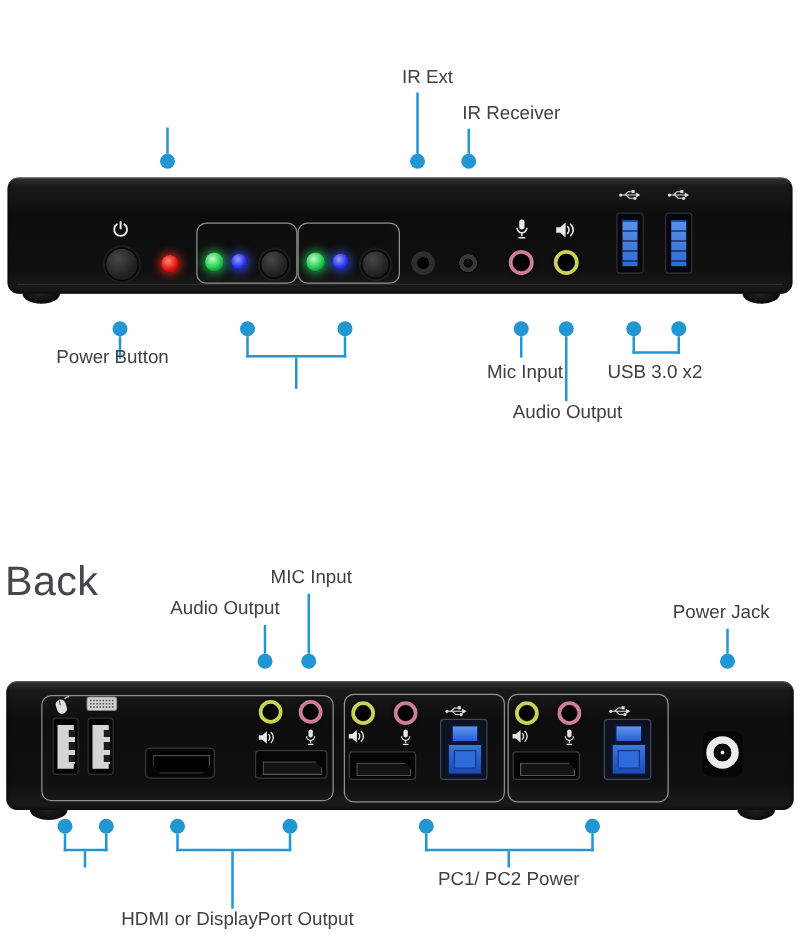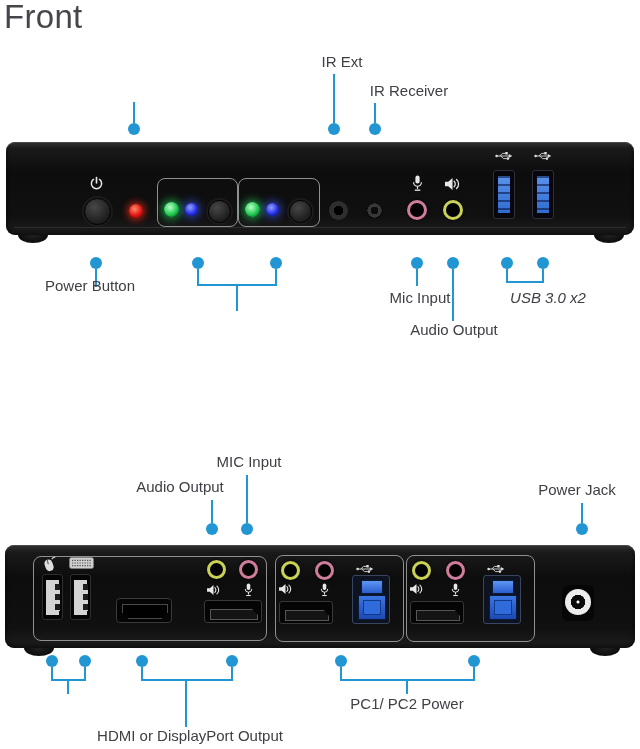--- a/index.html
+++ b/index.html
@@ -56,21 +56,20 @@
   .dcsq{position:absolute;width:32px;height:36px;background:#060606;border-radius:6px;z-index:3;}
   .dcring{position:absolute;width:26px;height:26px;border-radius:50%;z-index:4;
       background:radial-gradient(circle,#fff 0 8%,#0a0a0a 9% 38%,#ececec 40% 78%,#8f8f8f 80% 90%,#2a2a2a 92%);}
   svg{display:block;}
 </style>
 </head>
 <body>
 
 <div id="stage">
 
-  <div class="heading" style="left:4px;top:0px;">Front</div>
 
   <div class="vline" style="left:133px;top:102px;height:21px;"></div>
   <div class="dot" style="left:128px;top:123px;"></div>
 
   <div class="lbl ctr" style="left:342px;top:54px;">IR Ext</div>
   <div class="vline" style="left:333px;top:74px;height:49px;"></div>
   <div class="dot" style="left:328px;top:123px;"></div>
 
   <div class="lbl ctr" style="left:409px;top:83px;">IR Receiver</div>
   <div class="vline" style="left:374px;top:103px;height:20px;"></div>
@@ -176,22 +175,23 @@
 
   <div class="dot" style="left:447px;top:257px;"></div>
   <div class="vline" style="left:452px;top:269px;height:52px;"></div>
   <div class="lbl ctr" style="left:454px;top:322px;">Audio Output</div>
 
   <div class="dot" style="left:501px;top:257px;"></div>
   <div class="dot" style="left:537px;top:257px;"></div>
   <div class="vline" style="left:506px;top:269px;height:14px;"></div>
   <div class="vline" style="left:542px;top:269px;height:14px;"></div>
   <div class="hline" style="left:506px;top:281px;width:38px;"></div>
-  <div class="lbl ctr" style="left:548px;top:290px;font-style:italic;">USB 3.0 x2</div>
-
+  <div class="lbl ctr" style="left:524px;top:290px;">USB 3.0 x2</div>
+
+  <div class="heading" style="left:4px;top:448px;">Back</div>
 
   <div class="lbl ctr" style="left:249px;top:454px;">MIC Input</div>
   <div class="vline" style="left:246px;top:475px;height:48px;"></div>
   <div class="dot" style="left:241px;top:523px;"></div>
 
   <div class="lbl ctr" style="left:180px;top:479px;">Audio Output</div>
   <div class="vline" style="left:211px;top:500px;height:23px;"></div>
   <div class="dot" style="left:206px;top:523px;"></div>
 
   <div class="lbl ctr" style="left:577px;top:482px;">Power Jack</div>

